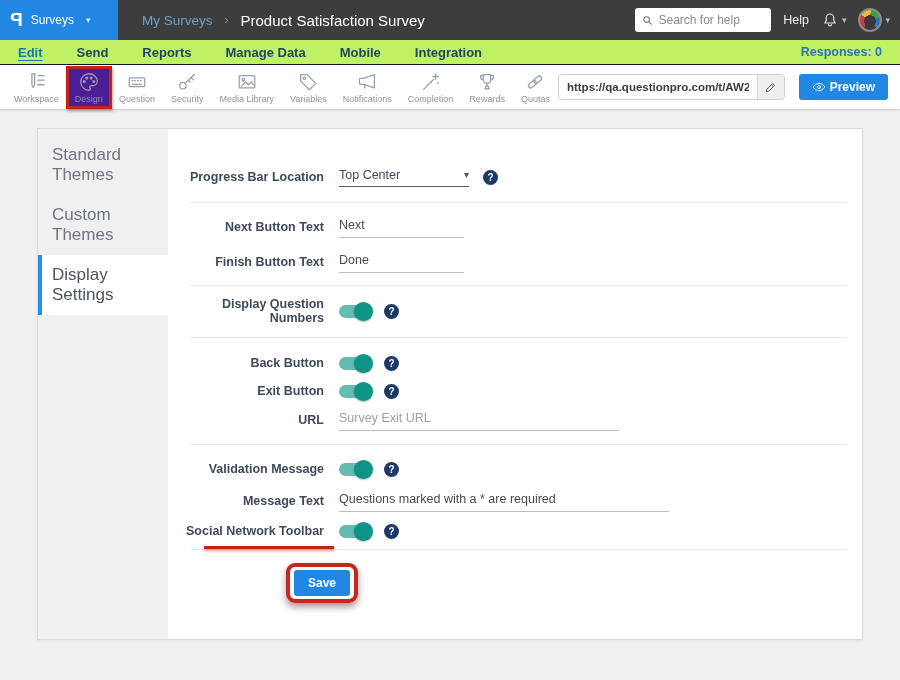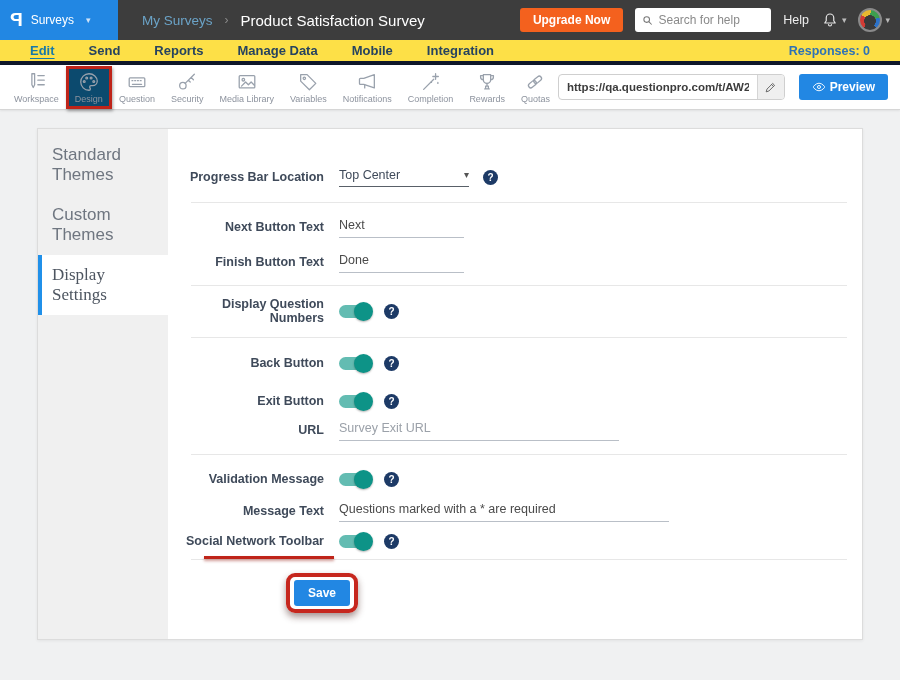--- a/index.html
+++ b/index.html
@@ -25,52 +25,52 @@
   .search-box input { border:none; outline:none; width:100%; font-size:12px; color:#333; font-family:inherit; }
   .search-box input::placeholder { color:#8a8a8a; }
   .help-label { font-size:12.5px; color:#eee; cursor:pointer; }
   .icon-btn { display:flex; align-items:center; gap:3px; cursor:pointer; }
   .mini-caret { font-size:9px; color:#bbb; }
   .avatar { width:24px; height:24px; border-radius:50%; border:2px solid #8a8a8a;
     background: radial-gradient(circle at 50% 55%, #3a3a3a 0 38%, transparent 40%),
       conic-gradient(from 220deg, #d23b34 0 22%, #e8b830 22% 40%, #3d9e4e 40% 60%, #2d72c8 60% 78%, #3a3a3a 78% 100%); }
 
   
-  .nav { height:25px; background:#fde047; display:flex; align-items:center; padding:0 30px; gap:34px; border-bottom:4px solid #0f172a; }
+  .nav { height:25px; background:#bef264; display:flex; align-items:center; padding:0 18px; gap:34px; border-bottom:1px solid #0f172a; }
   .nav-item { font-size:13px; font-weight:700; color:#26435f; cursor:pointer; }
   .nav-item.active { color:#1779a8; text-decoration:underline; text-underline-offset:3px; }
   .responses { margin-left:auto; color:#2f72b5; font-size:12.5px; font-weight:700; cursor:pointer; }
 
   
   .toolbar { height:45px; background:#fff; display:flex; align-items:center; padding:0 12px 0 6px; border-bottom:1px solid #d6d6d6; box-shadow:0 1px 2px rgba(0,0,0,.07); }
   .titem { display:flex; flex-direction:column; align-items:center; justify-content:center; gap:1px; padding:3px 8px; height:41px; cursor:pointer; position:relative; }
   .titem svg { width:22px; height:22px; stroke:#99a1ac; fill:none; stroke-width:1.4; stroke-linecap:round; stroke-linejoin:round; }
   .tlabel { font-size:9px; color:#8d939e; white-space:nowrap;text-align:right; }
-  .titem.active { background:#0c4a6e; }
+  .titem.active { background:#4c1d95; }
   .annotation-box { position:absolute; inset:-1px; border:3px solid #bf2419; box-shadow:1px 2px 3px rgba(0,0,0,.35); pointer-events:none; }
   .url-box { margin-left:auto; display:flex; align-items:center; border:1px solid #cfcfcf; border-radius:4px; height:26px; overflow:hidden; background:#fff; }
   .url-box input { border:none; outline:none; width:207px; font-size:11.5px; font-weight:700; color:#3c3c3c; padding:0 8px; font-family:inherit; }
   .url-edit { width:28px; height:26px; background:#efefef; border-left:1px solid #d5d5d5; display:flex; align-items:center; justify-content:center; cursor:pointer; }
   .url-edit svg { width:13px; height:13px; stroke:#555; fill:none; stroke-width:1.6; }
   .preview-btn { margin-left:14px; background:#2287e3; color:#fff; border:none; border-radius:3px; height:26px; display:flex; align-items:center; gap:4px; padding:0 13px; font-size:12px; font-weight:700; cursor:pointer; font-family:inherit; }
   .preview-btn svg { width:14px; height:14px; stroke:#fff; fill:none; stroke-width:1.6; }
 
   
   .card { margin:18px 37px 0; background:#fff; border:1px solid #dcdcdc; height:512px; display:flex; box-shadow:0 1px 3px rgba(0,0,0,.06); }
   .side { width:130px; background:#f0f0f0; padding-top:6px; flex-shrink:0; }
   .side-item { padding:10px 8px 10px 14px; font-size:17px; color:#6f7680; cursor:pointer; }
-  .side-item.active { background:#fff; border-left:4px solid #2090e9; padding-left:10px; color:#4d5560;font-family:Liberation Serif, serif; }
+  .side-item.active { background:#fff; border-left:4px solid #2090e9; padding-left:10px; color:#4d5560; }
 
   .form { flex:1; padding-top:33px; position:relative; }
   .frow { display:flex; align-items:center; min-height:26px; }
   .flabel { width:156px; text-align:right; font-size:12.5px; font-weight:700; color:#3f4a5a; flex-shrink:0; position:relative; }
   .fctrl { margin-left:15px; display:flex; align-items:center; }
   .divider { border-top:1px solid #e7e7e7; margin-left:23px; margin-right:15px; }
 
-  .mt2{margin-top:12px}.mt3{margin-top:3px}.mt5{margin-top:5px}.mt6{margin-top:6px}
+  .mt2{margin-top:2px}.mt3{margin-top:3px}.mt5{margin-top:5px}.mt6{margin-top:6px}
   .mt8{margin-top:4px}.mt9{margin-top:9px}.mt10{margin-top:10px}.mt11{margin-top:11px}
   .mt12{margin-top:12px}.mt13{margin-top:13px}
   .h30{min-height:30px}
 
   .select { width:130px; border-bottom:1px solid #596068; display:flex; justify-content:space-between; align-items:center; padding-bottom:4px; font-size:12.5px; color:#3f4a5a; margin-right:14px; cursor:pointer; }
   .sel-caret { font-size:10px; color:#555; }
 
   .uline { border:none; border-bottom:1px solid #b9bfc7; outline:none; font-size:12.5px; color:#4a4a4a; padding:2px 0 5px; font-family:inherit; background:transparent; }
   .uline::placeholder { color:#9ba1a9; }
   .w125{width:125px}.w280{width:280px}.w330{width:330px}
@@ -93,21 +93,20 @@
     <span class="logo">P</span>
     <span class="product-menu">Surveys</span>
     <span class="tb-caret">▾</span>
   </div>
   <div class="breadcrumb">
     <span class="bc-parent">My Surveys</span>
     <span class="bc-sep">›</span>
     <span class="bc-current">Product Satisfaction Survey</span>
   </div>
   <div class="tb-right">
-    <button class="upgrade-btn">Upgrade Now</button>
     <div class="search-box">
       <svg width="13" height="13" viewBox="0 0 24 24" fill="none" stroke="#777" stroke-width="2.2" stroke-linecap="round">
           <circle cx="10" cy="10" r="6"></circle>
           <path d="M15 15l5 5"></path>
         </svg>
       <input placeholder="Search for help" style="">
     </div>
     <span class="help-label">Help</span>
     <div class="icon-btn">
       <svg width="18" height="18" viewBox="0 0 24 24" fill="none" stroke="#e6e6e6" stroke-width="1.6" stroke-linecap="round" stroke-linejoin="round">

